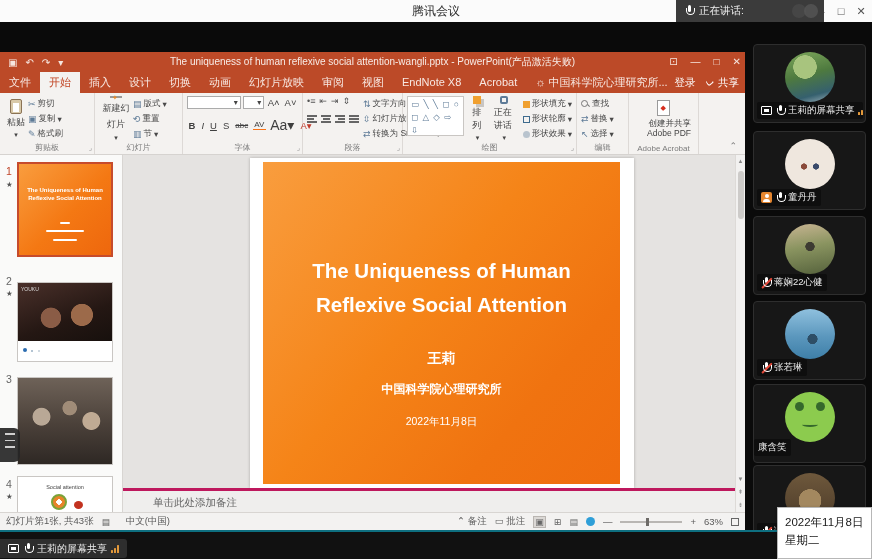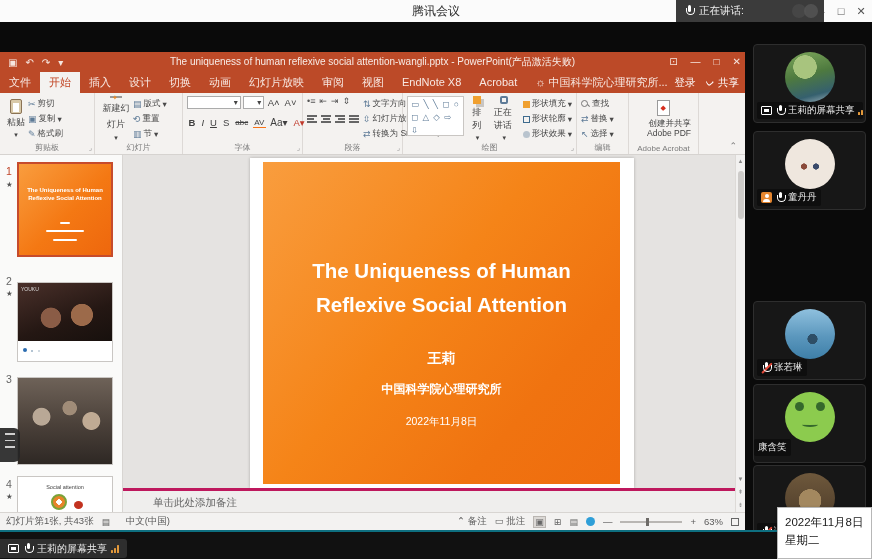--- a/index.html
+++ b/index.html
@@ -243,21 +243,21 @@
           <span class="fbtn">A˄</span>
           <span class="fbtn">A˅</span>
         </div>
         <div style="display:flex; gap:3px; align-items:center; margin-top:8px;">
           <span class="fbtn" style="font-weight:bold;">B</span>
           <span class="fbtn" style="font-style:italic;">I</span>
           <span class="fbtn" style="text-decoration:underline;">U</span>
           <span class="fbtn">S</span>
           <span class="fbtn" style="text-decoration:line-through; font-size:8px;">abc</span>
           <span class="fbtn" style="font-size:8px; border-bottom:1px solid #f97316;">AV</span>
-          <span class="fbtn" style="font-size:10px;">Aa▾</span>
+          <span class="fbtn" style="font-size:14px;">Aa▾</span>
           <span class="fbtn" style="color:#c0392b;">A▾</span>
         </div>
         <div class="grp-lab">字体</div>
         <span class="launcher">⌟</span>
       </div>
 
       <div class="grp" style="width:100px; display:flex; gap:4px;">
         <div>
           <div style="display:flex; gap:4px; font-size:9px; color:#555;">
             <span>•≡</span>
@@ -436,20 +436,29 @@
       </div>
     </div>
     <div class="tile" style="top:109px;">
       <span class="avatar av2"></span>
       <div class="tlabel">
         <span class="pb"></span>
         <span class="mic"></span>
         <span class="tname">童丹丹</span>
       </div>
     </div>
+    <div class="tile" style="top:194px;">
+      <span class="avatar av3"></span>
+      <div class="tlabel">
+        <span class="mic">
+            <i></i>
+          </span>
+        <span class="tname">蒋娴22心健</span>
+      </div>
+    </div>
     <div class="tile" style="top:362px;">
       <span class="avatar av5">
           <i></i>
         </span>
       <div class="tlabel" style="left:0; bottom:6px;">
         <span class="tname">康含笑</span>
       </div>
     </div>
     <div class="tile" style="top:279px;">
       <span class="avatar av4"></span>

